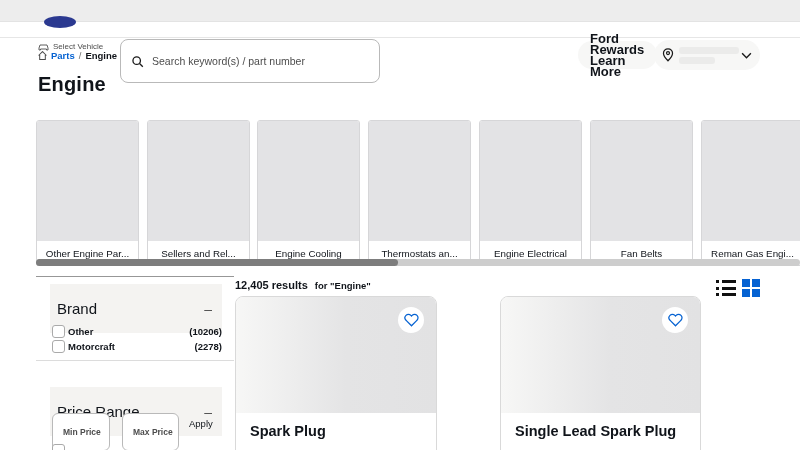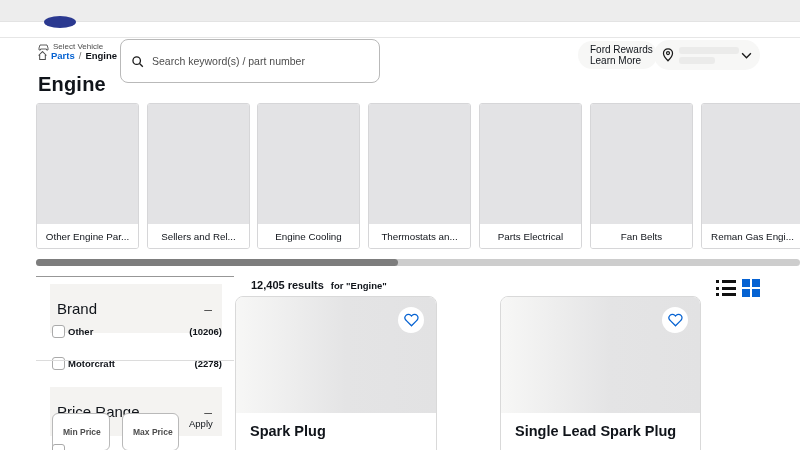--- a/index.html
+++ b/index.html
@@ -17,63 +17,63 @@
   .breadcrumb { position:absolute; left:38px; top:50px; display:flex; align-items:center; gap:4px; font-size:9.5px; font-weight:bold; }
   .breadcrumb .parts { color:#0562d2; }
   .breadcrumb .sep { color:#6e6e6e; font-weight:normal; }
   .breadcrumb .current { color:#10141a; }
 
   .searchbox { position:absolute; left:120px; top:39px; width:260px; height:44px; border:1px solid #b9b9b9; border-radius:8px; background:#fff; display:flex; align-items:center; padding:0 10px; gap:8px; }
   .searchbox input { border:none; outline:none; flex:1; font-size:10.5px; color:#4d4d4d; font-family:inherit; background:transparent; }
   .searchbox input::placeholder { color:#4d4d4d; opacity:1; }
 
   .rewards-pill { position:absolute; left:578px; top:41px; width:79px; height:28px; background:#f7f7f6; border-radius:14px; display:flex; flex-direction:column; justify-content:center; padding-left:12px; cursor:pointer; }
-  .rewards-pill span { font-size:10px; font-weight:normal; color:#10141a; line-height:11px; }
+  .rewards-pill span { font-size:13px; font-weight:bold; color:#10141a; line-height:11px; }
 
   .location-pill { position:absolute; left:654px; top:40px; width:106px; height:30px; background:#f7f7f6; border-radius:15px; display:flex; align-items:center; padding:0 8px; cursor:pointer; }
   .skel-bars { display:flex; flex-direction:column; gap:3px; margin-left:5px; }
   .skel-bar1 { width:60px; height:7px; border-radius:3px; background:#ebebea; }
   .skel-bar2 { width:36px; height:7px; border-radius:3px; background:#ebebea; }
   .location-pill .chev { margin-left:auto; }
 
   
   .page-title { position:absolute; left:38px; top:73px; font-size:20px; font-weight:bold; color:#10141a; letter-spacing:.2px; }
 
   
-  .cat-card { position:absolute; top:103px; width:103px; height:146px; background:#fff; border:1px solid #d6d6d8; border-radius:3px; overflow:hidden; cursor:pointer; }
+  .cat-card { position:absolute; top:120px; width:103px; height:146px; background:#fff; border:1px solid #d6d6d8; border-radius:3px; overflow:hidden; cursor:pointer; }
   .cat-img { width:100%; height:120px; background:#e3e3e5; }
   .cat-label { width:100%; height:26px; background:#fff; font-size:9.8px; color:#10141a; text-align:center; padding-top:7px; white-space:nowrap; overflow:hidden; }
 
   
   .scroll-track { position:absolute; left:36px; top:259px; width:764px; height:7px; background:#cdcdcd; border-radius:4px; }
   .scroll-thumb { position:absolute; left:0; top:0; width:362px; height:7px; background:#7d7d7d; border-radius:4px; }
 
   
   .sidebar-topline { position:absolute; left:36px; top:276px; width:198px; height:1px; background:#979797; }
   .filter-head { position:absolute; left:50px; width:172px; height:49px; background:#f4f3f1; display:flex; align-items:center; justify-content:space-between; padding:0 10px 0 7px; }
   .filter-head .t { font-size:15px; color:#10141a; font-weight:500; }
   .filter-head .minus { font-size:14px; color:#555; cursor:pointer; }
   #brand-head { top:284px; }
   #price-head { top:387px; }
   .cb { display:inline-block; width:13px; height:13px; border:1px solid #aaa; border-radius:3px; background:#fff; cursor:pointer; flex:none; }
   .brand-row { position:absolute; left:52px; width:170px; height:15px; display:flex; align-items:center; }
   .brand-row .lbl { font-size:9.5px; font-weight:bold; color:#10141a; margin-left:3px; }
   .brand-row .cnt { margin-left:auto; font-size:9.5px; font-weight:bold; color:#10141a; }
   #brand-row-0 { top:324px; }
-  #brand-row-1 { top:339px;margin-top:17px; }
+  #brand-row-1 { top:339px; }
   .side-divider { position:absolute; left:36px; top:360px; width:198px; height:1px; background:#dcdcdc; }
   .price-input { position:absolute; top:413px; height:38px; border:1px solid #b9b9b9; border-radius:6px; background:#fff; font-size:8.5px; font-weight:bold; color:#4d4d4d; font-family:inherit; padding:0 0 0 10px; outline:none; }
   .price-input::placeholder { color:#4d4d4d; opacity:1; }
   #min-price { left:52px; width:58px; }
   #max-price { left:122px; width:57px; }
   .apply-btn { position:absolute; left:189px; top:418px; font-size:9.5px; color:#10141a; background:none; border:none; cursor:pointer; font-family:inherit; }
   .cb-partial { position:absolute; left:52px; top:444px; }
 
   
-  .results-line { position:absolute; left:235px; top:279px; display:flex; align-items:baseline; gap:7px;margin-left:16px; }
+  .results-line { position:absolute; left:235px; top:279px; display:flex; align-items:baseline; gap:7px; }
   .results-count { font-size:11px; font-weight:bold; color:#10141a; }
   .results-query { font-size:9.5px; font-weight:bold; color:#10141a; }
 
   .sort-pill { position:absolute; left:598px; top:276px; width:103px; height:23px; background:#f1f1f0; border-radius:12px; display:flex; align-items:center; justify-content:center; gap:5px; cursor:pointer; }
   .sort-pill .sort-label { font-size:9.5px; font-weight:bold; color:#066fef; }
 
   .view-list { position:absolute; left:716px; top:280px; width:20px; height:16px; display:flex; flex-direction:column; justify-content:space-between; cursor:pointer; }
   .view-list .row { display:flex; gap:3px; align-items:center; }
   .view-list .dot { width:3px; height:3px; background:#111; }
   .view-list .bar { width:14px; height:3px; background:#111; }
@@ -163,21 +163,21 @@
   <div class="cat-card" style="left:368px">
     <div class="cat-img"></div>
     <div class="cat-label">Thermostats an...</div>
   </div>
   <div class="cat-card" style="left:257px">
     <div class="cat-img"></div>
     <div class="cat-label">Engine Cooling</div>
   </div>
   <div class="cat-card" style="left:479px">
     <div class="cat-img"></div>
-    <div class="cat-label">Parts Electrical</div>
+    <div class="cat-label">Engine Electrical</div>
   </div>
   <div class="cat-card" style="left:590px">
     <div class="cat-img"></div>
     <div class="cat-label">Fan Belts</div>
   </div>
   <div class="cat-card" style="left:701px">
     <div class="cat-img"></div>
     <div class="cat-label">Reman Gas Engi...</div>
   </div>
 

